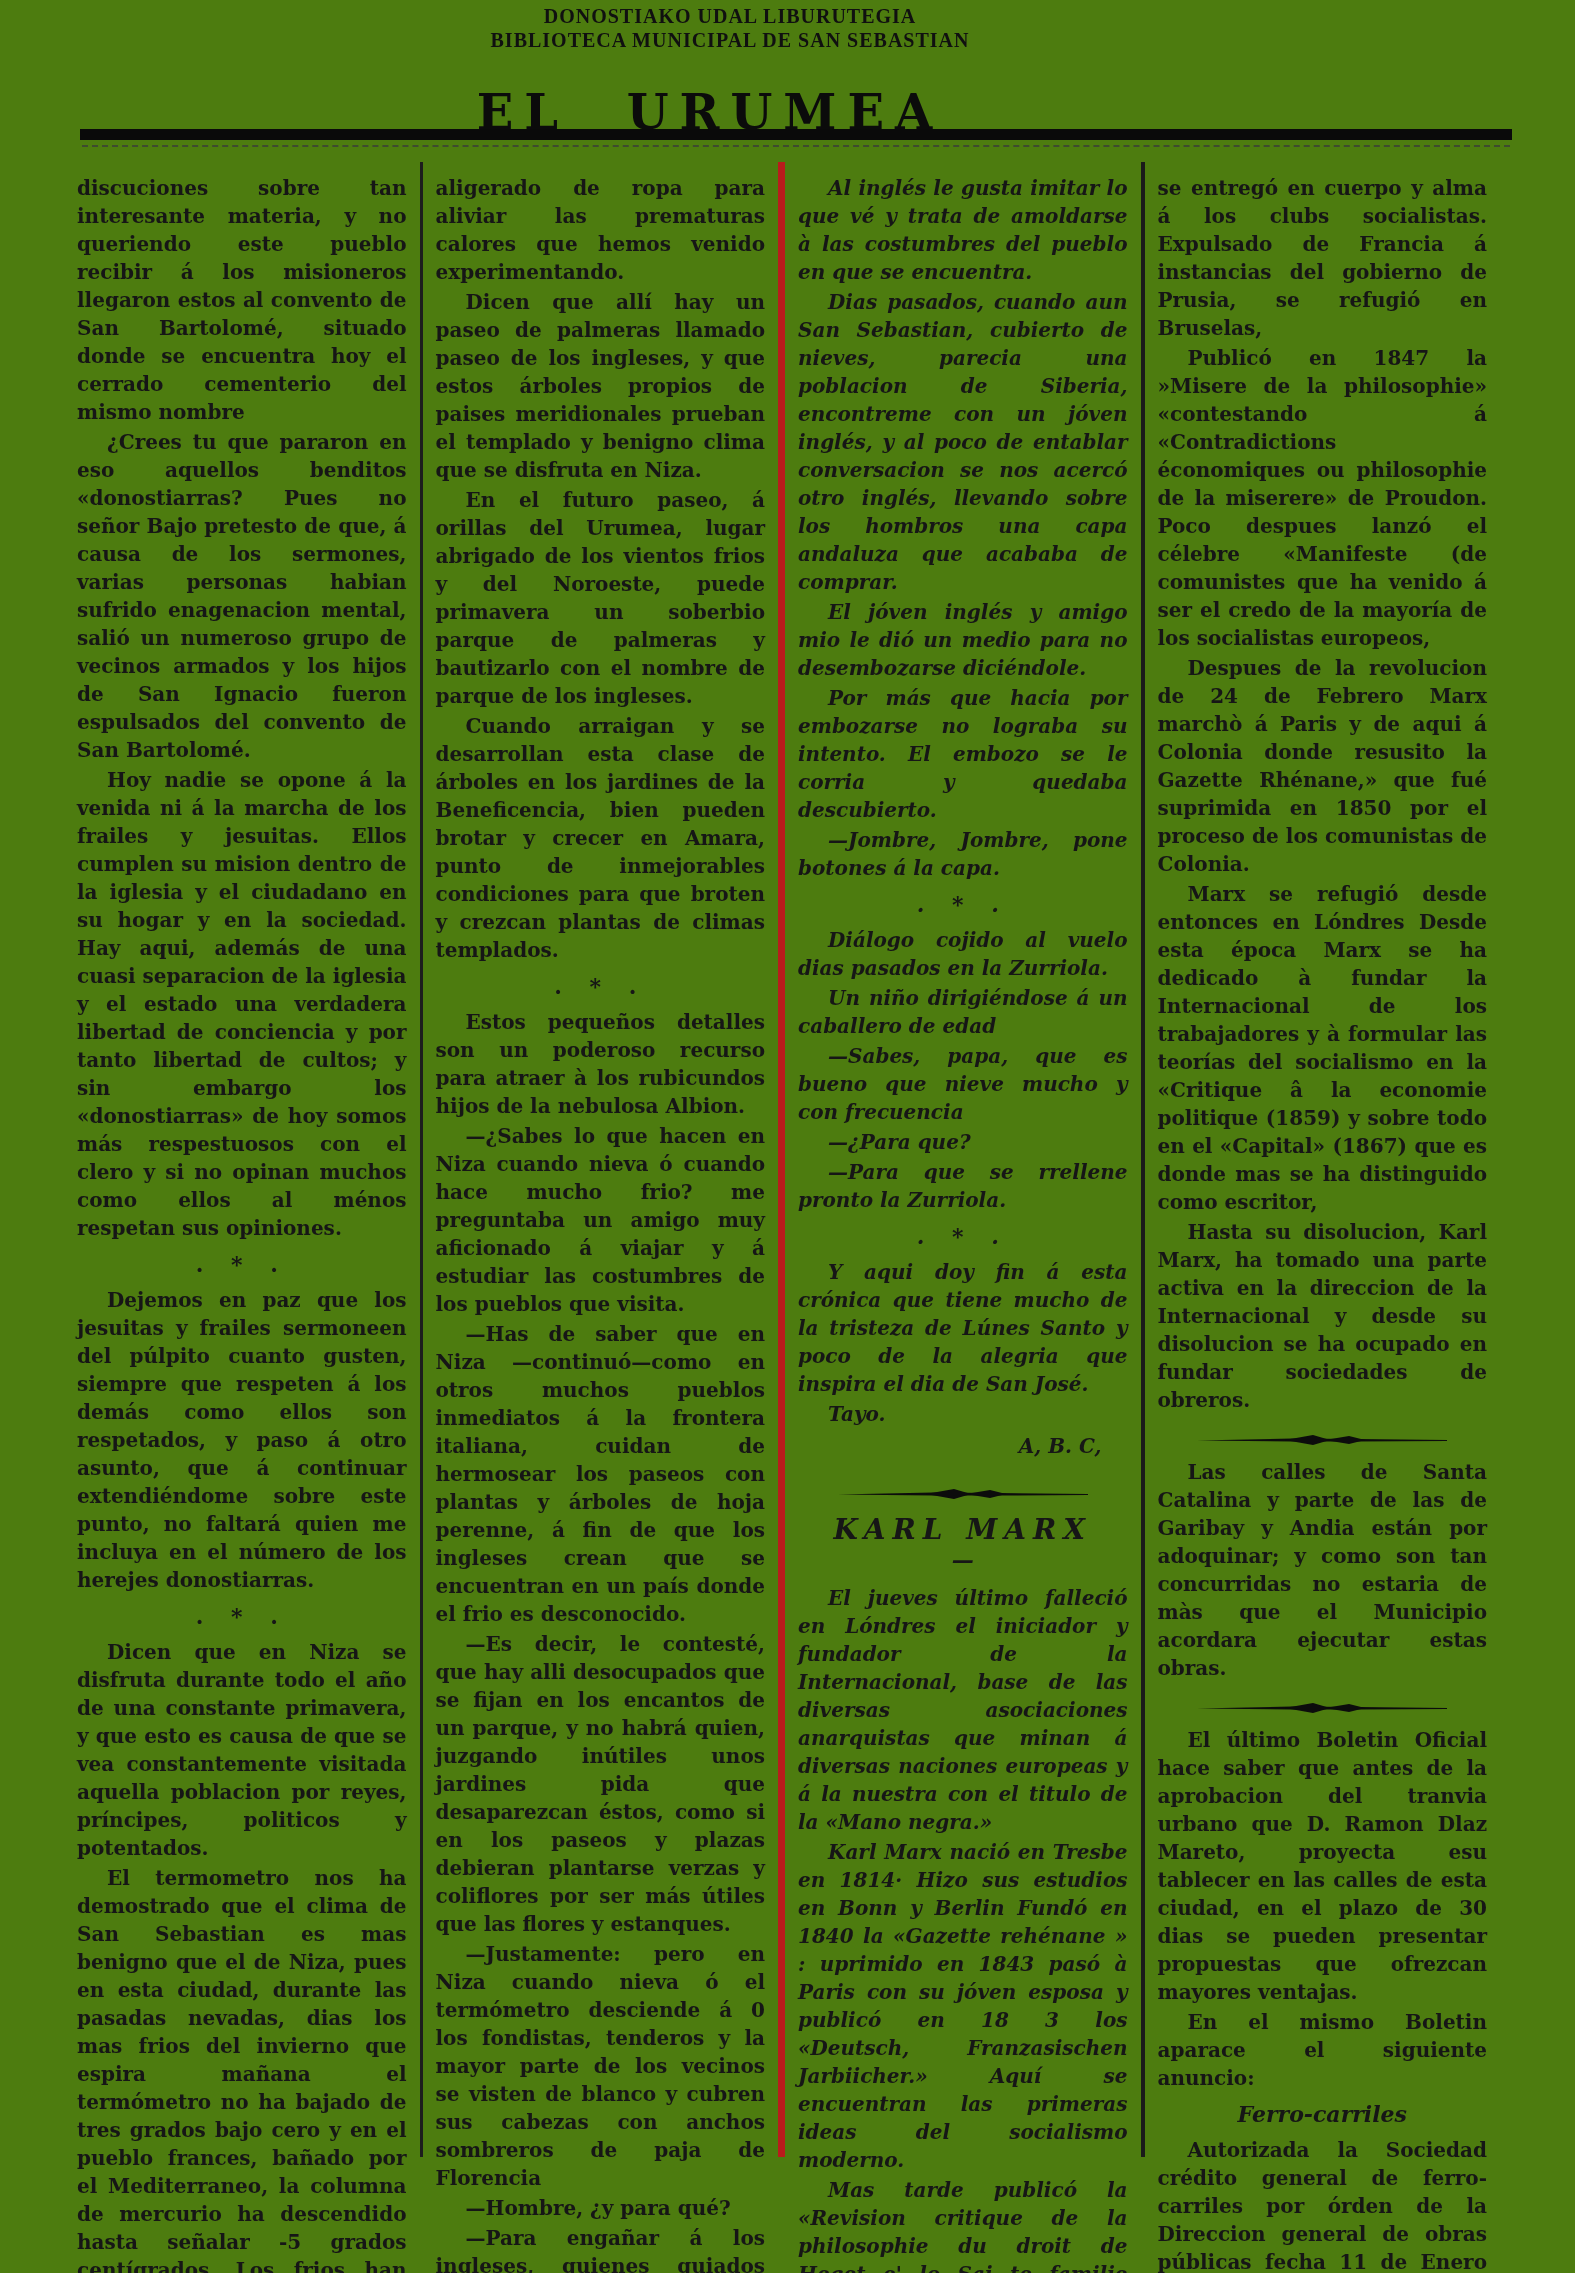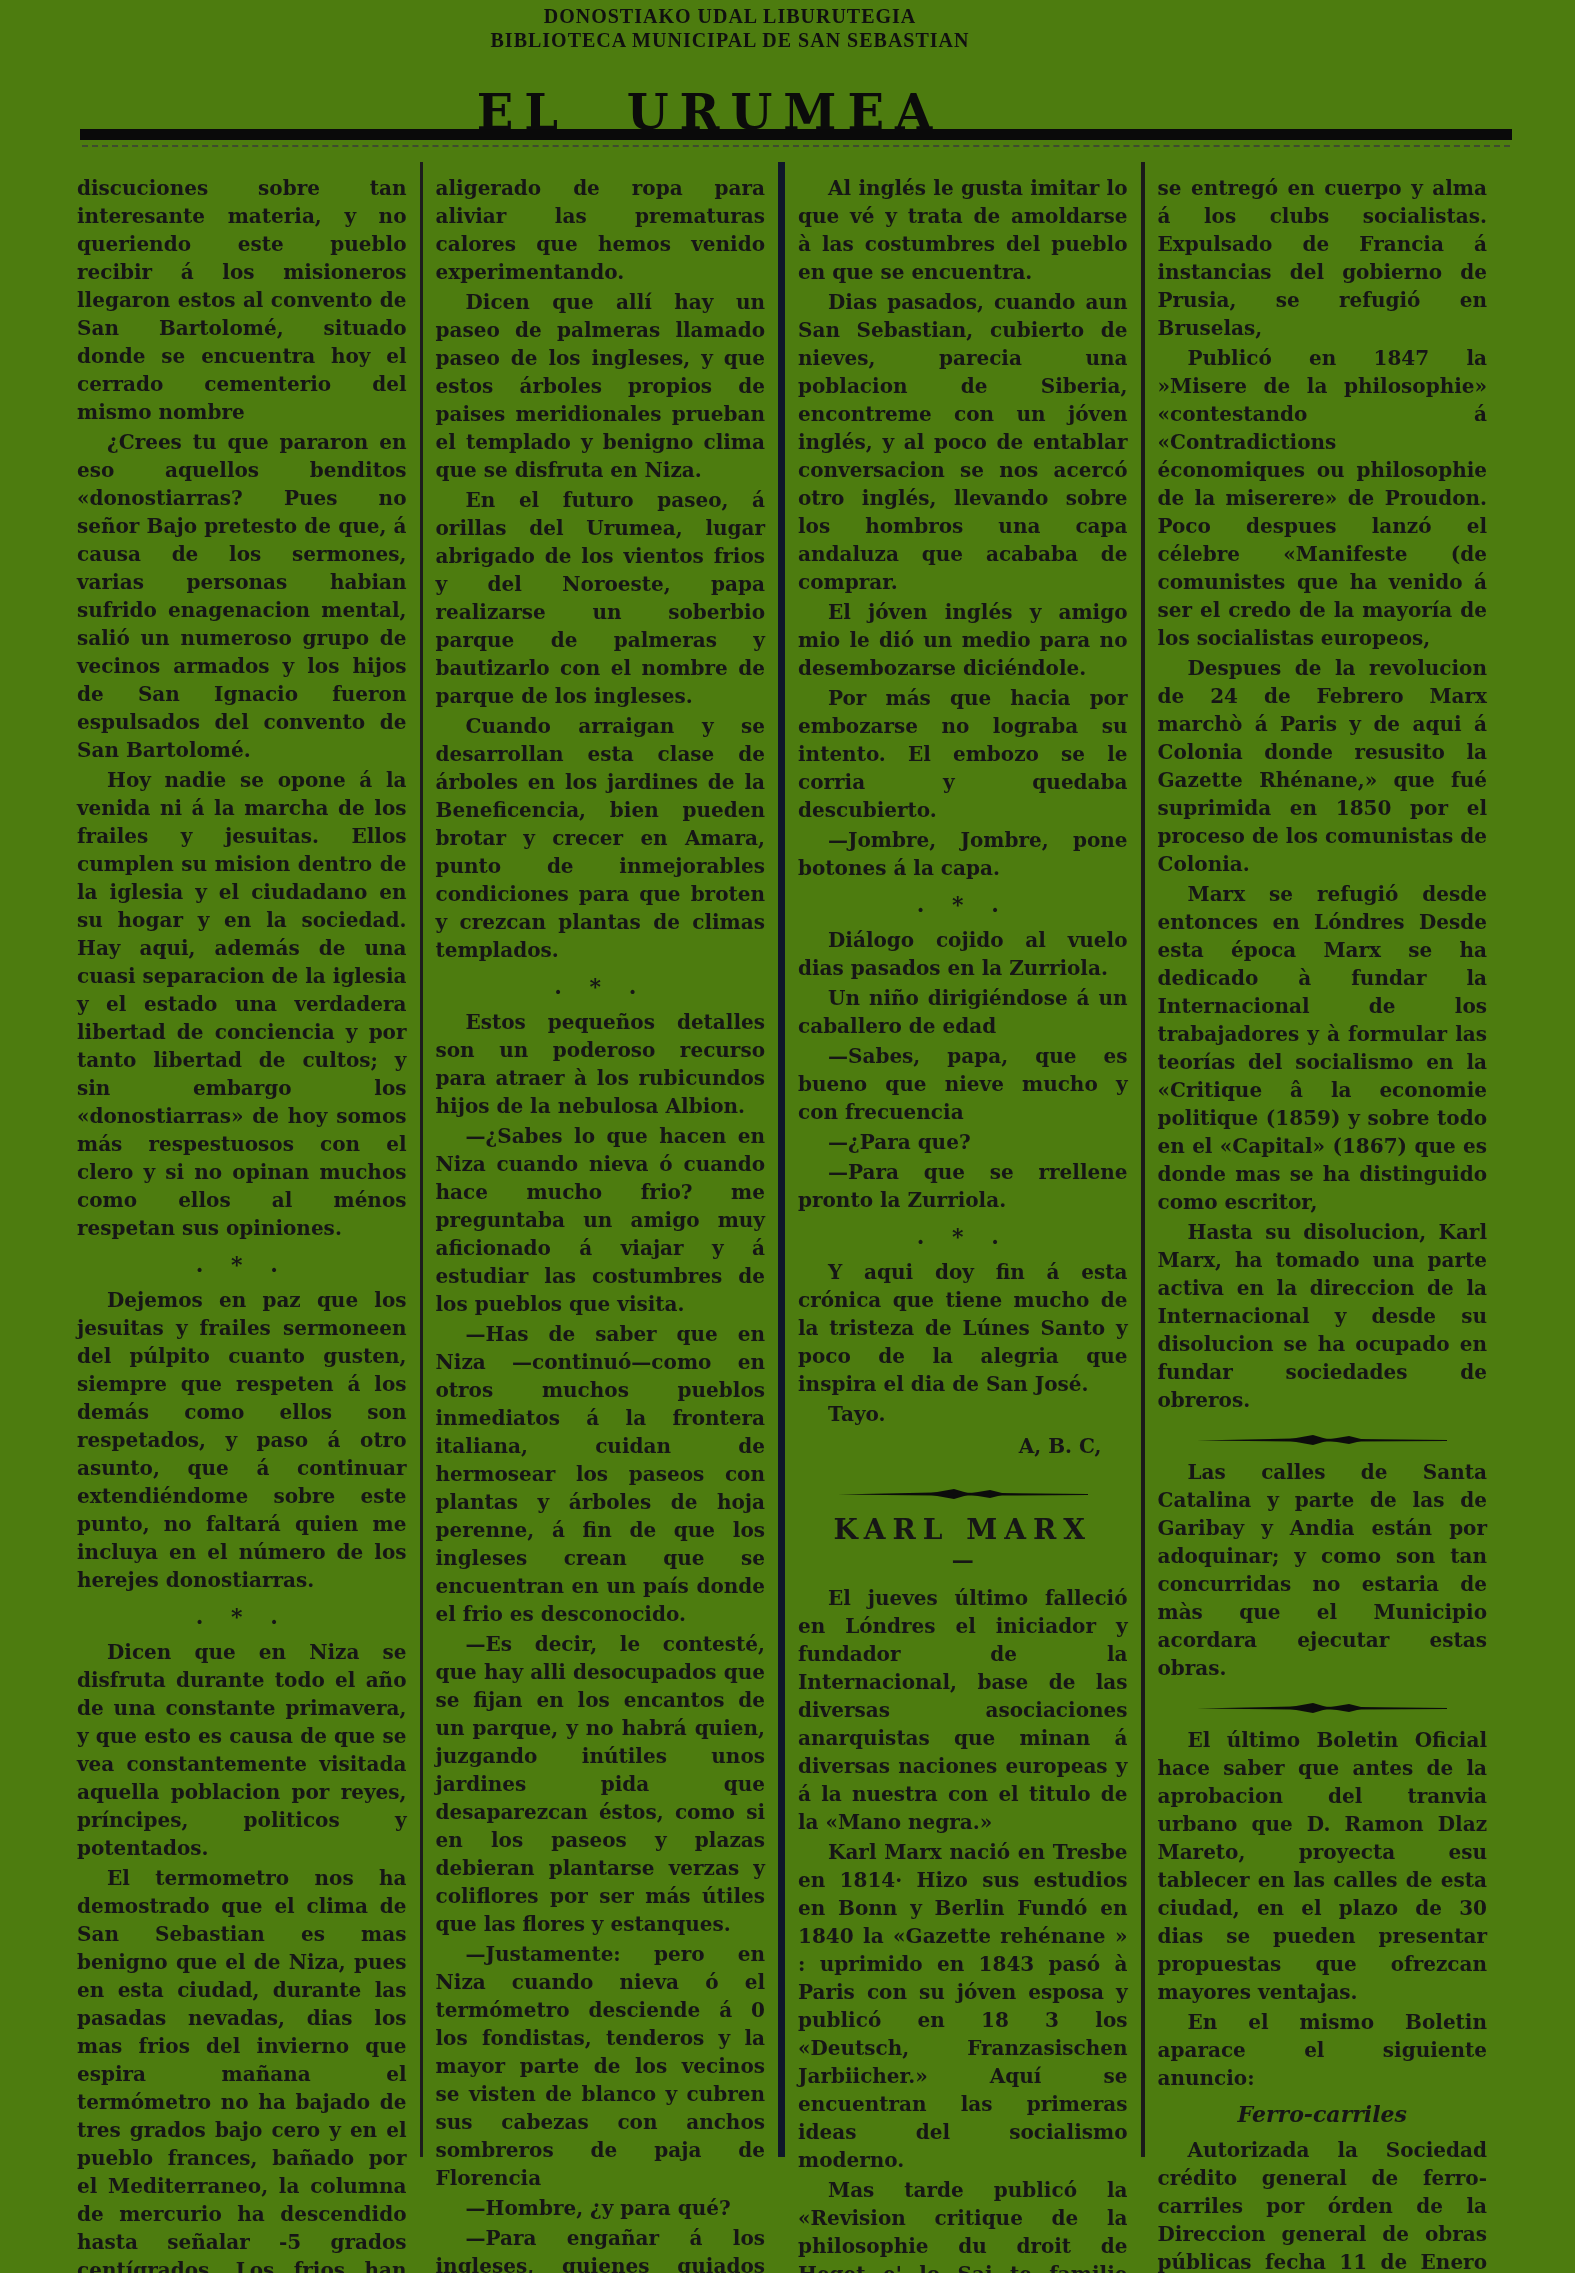--- a/index.html
+++ b/index.html
@@ -10,21 +10,21 @@
          letter-spacing:1px;color:#101010;}
   .masthead{position:absolute;top:84px;left:0;width:1420px;text-align:center;
             font-weight:bold;font-size:48px;letter-spacing:11px;word-spacing:30px;color:#0b0b0b;}
   .rule-thick{position:absolute;top:129px;left:80px;width:1432px;height:11px;background:#0a0a0a;}
   .rule-dash{position:absolute;top:145px;left:82px;width:1428px;border-top:2px dashed #3a3a3a;opacity:.75;}
   .cols{position:absolute;top:162px;left:75px;width:1425px;height:1995px;display:flex;}
   .col{flex:1;padding:12px 13px 0 13px;font-size:20px;line-height:28px;font-weight:bold;
        text-align:justify;color:#161616;}
   .col-1{padding-left:2px;}
   .col-2{border-left:3px solid #1d1d1d;}
-  .col-3{border-left:7px solid #0f172a;}
+  .col-3{border-left:7px solid #b91c1c;font-style:italic;}
   .col-4{border-left:4px solid #1a1a1a;}
   .b-cont{text-indent:0;margin:0 0 2px 0;}
   .b-para{text-indent:30px;margin:0 0 2px 0;}
   .b-stars{text-align:center;font-size:22px;letter-spacing:10px;text-indent:0;margin:8px 0 8px 0;}
   .b-sig{text-align:right;padding-right:26px;margin:4px 0 18px 0;}
   .b-byline{text-indent:30px;margin:2px 0;}
   .b-rule{text-align:center;margin:10px 0 6px 0;}
   .b-rule svg{display:inline-block;vertical-align:middle;}
   .b-title{text-align:center;text-indent:0;font-size:28px;letter-spacing:7px;margin:10px 0 2px 0;}
   .b-dash{text-align:center;text-indent:0;font-size:22px;margin:0 0 10px 0;}
@@ -48,21 +48,21 @@
         <div class="b-para">Hoy nadie se opone á la venida ni á la marcha de los frailes y jesuitas. Ellos cumplen su mision dentro de la iglesia y el ciudadano en su hogar y en la sociedad. Hay aqui, además de una cuasi separacion de la iglesia y el estado una verdadera libertad de conciencia y por tanto libertad de cultos; y sin embargo los «donostiarras» de hoy somos más respestuosos con el clero y si no opinan muchos como ellos al ménos respetan sus opiniones.</div>
         <div class="b-stars">. * .</div>
         <div class="b-para">Dejemos en paz que los jesuitas y frailes sermoneen del púlpito cuanto gusten, siempre que respeten á los demás como ellos son respetados, y paso á otro asunto, que á continuar extendiéndome sobre este punto, no faltará quien me incluya en el número de los herejes donostiarras.</div>
         <div class="b-stars">. * .</div>
         <div class="b-para">Dicen que en Niza se disfruta durante todo el año de una constante primavera, y que esto es causa de que se vea constantemente visitada aquella poblacion por reyes, príncipes, politicos y potentados.</div>
         <div class="b-para">El termometro nos ha demostrado que el clima de San Sebastian es mas benigno que el de Niza, pues en esta ciudad, durante las pasadas nevadas, dias los mas frios del invierno que espira mañana el termómetro no ha bajado de tres grados bajo cero y en el pueblo frances, bañado por el Mediterraneo, la columna de mercurio ha descendido hasta señalar -5 grados centígrados. Los frios han sido constantes allí durante el invierno, en cambio nosotros hemos hecho uso de sombrillas y nos hemos</div>
       </div>
       <div class="col col-2">
         <div class="b-cont">aligerado de ropa para aliviar las prematuras calores que hemos venido experimentando.</div>
         <div class="b-para">Dicen que allí hay un paseo de palmeras llamado paseo de los ingleses, y que estos árboles propios de paises meridionales prueban el templado y benigno clima que se disfruta en Niza.</div>
-        <div class="b-para">En el futuro paseo, á orillas del Urumea, lugar abrigado de los vientos frios y del Noroeste, papa realizarse un soberbio parque de palmeras y bautizarlo con el nombre de parque de los ingleses.</div>
+        <div class="b-para">En el futuro paseo, á orillas del Urumea, lugar abrigado de los vientos frios y del Noroeste, puede primavera un soberbio parque de palmeras y bautizarlo con el nombre de parque de los ingleses.</div>
         <div class="b-para">Cuando arraigan y se desarrollan esta clase de árboles en los jardines de la Beneficencia, bien pueden brotar y crecer en Amara, punto de inmejorables condiciones para que broten y crezcan plantas de climas templados.</div>
         <div class="b-stars">. * .</div>
         <div class="b-para">Estos pequeños detalles son un poderoso recurso para atraer à los rubicundos hijos de la nebulosa Albion.</div>
         <div class="b-para">—¿Sabes lo que hacen en Niza cuando nieva ó cuando hace mucho frio? me preguntaba un amigo muy aficionado á viajar y á estudiar las costumbres de los pueblos que visita.</div>
         <div class="b-para">—Has de saber que en Niza —continuó—como en otros muchos pueblos inmediatos á la frontera italiana, cuidan de hermosear los paseos con plantas y árboles de hoja perenne, á fin de que los ingleses crean que se encuentran en un país donde el frio es desconocido.</div>
         <div class="b-para">—Es decir, le contesté, que hay alli desocupados que se fijan en los encantos de un parque, y no habrá quien, juzgando inútiles unos jardines pida que desaparezcan éstos, como si en los paseos y plazas debieran plantarse verzas y coliflores por ser más útiles que las flores y estanques.</div>
         <div class="b-para">—Justamente: pero en Niza cuando nieva ó el termómetro desciende á 0 los fondistas, tenderos y la mayor parte de los vecinos se visten de blanco y cubren sus cabezas con anchos sombreros de paja de Florencia</div>
         <div class="b-para">—Hombre, ¿y para qué?</div>
         <div class="b-para">—Para engañar á los ingleses, quienes guiados por los trajes de sus convecinos se lanzan al Mediterráneo y se bañan con placer como en los meses de verano.</div>
       </div>

